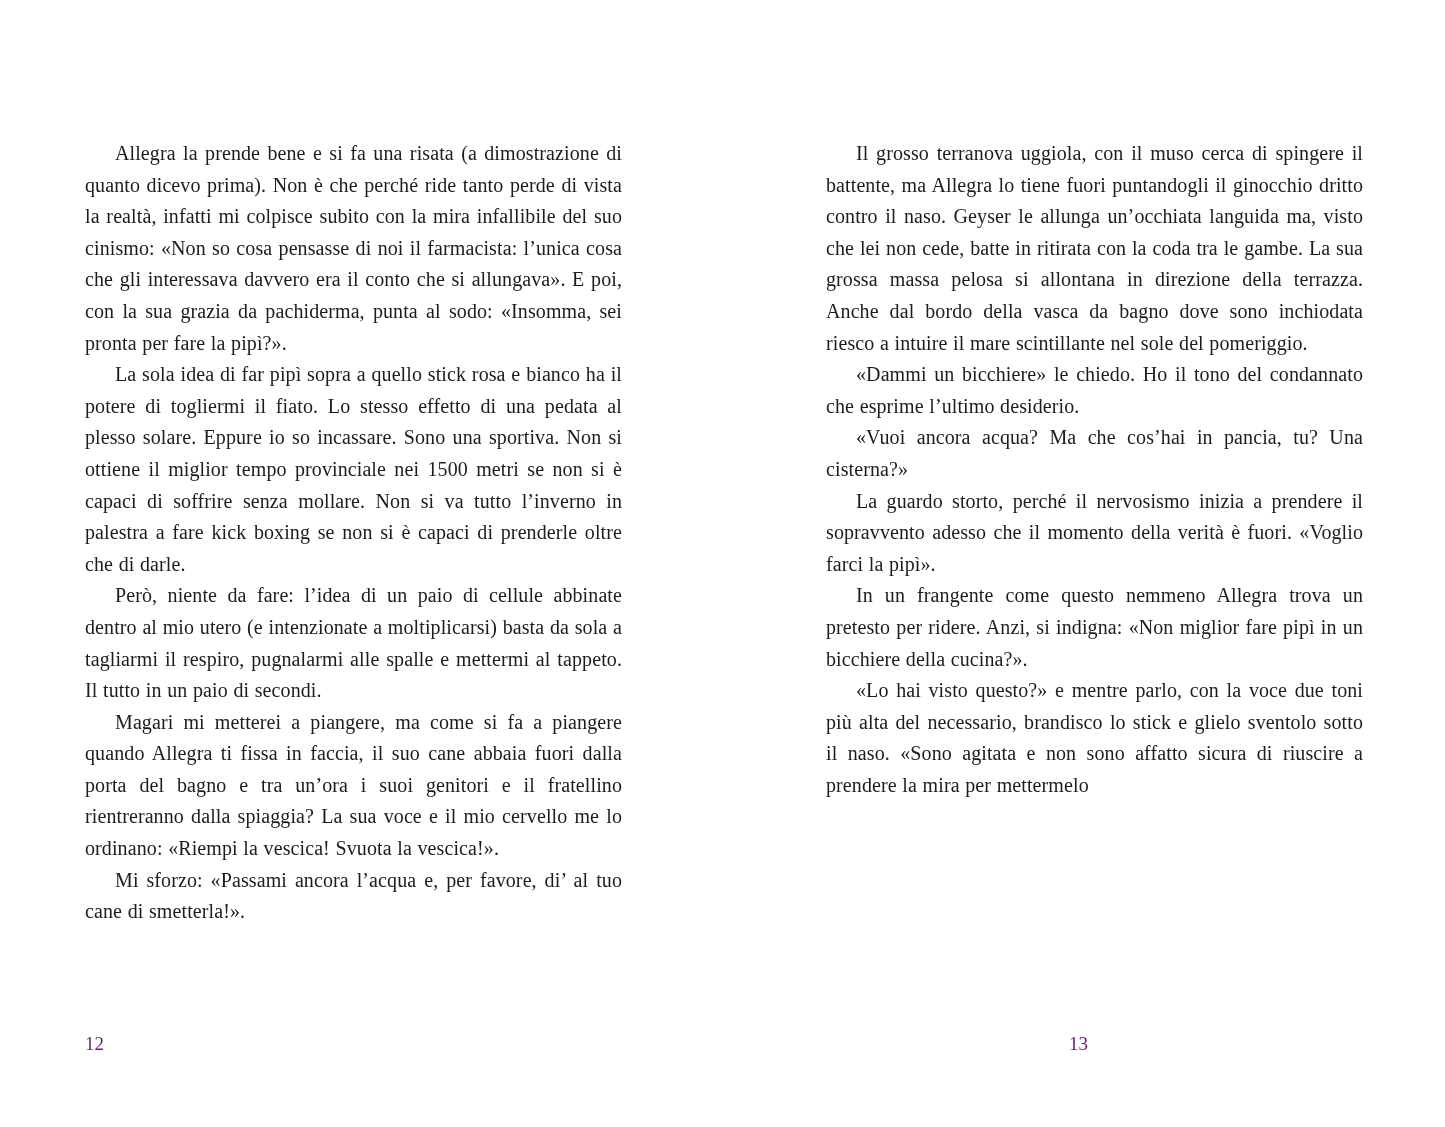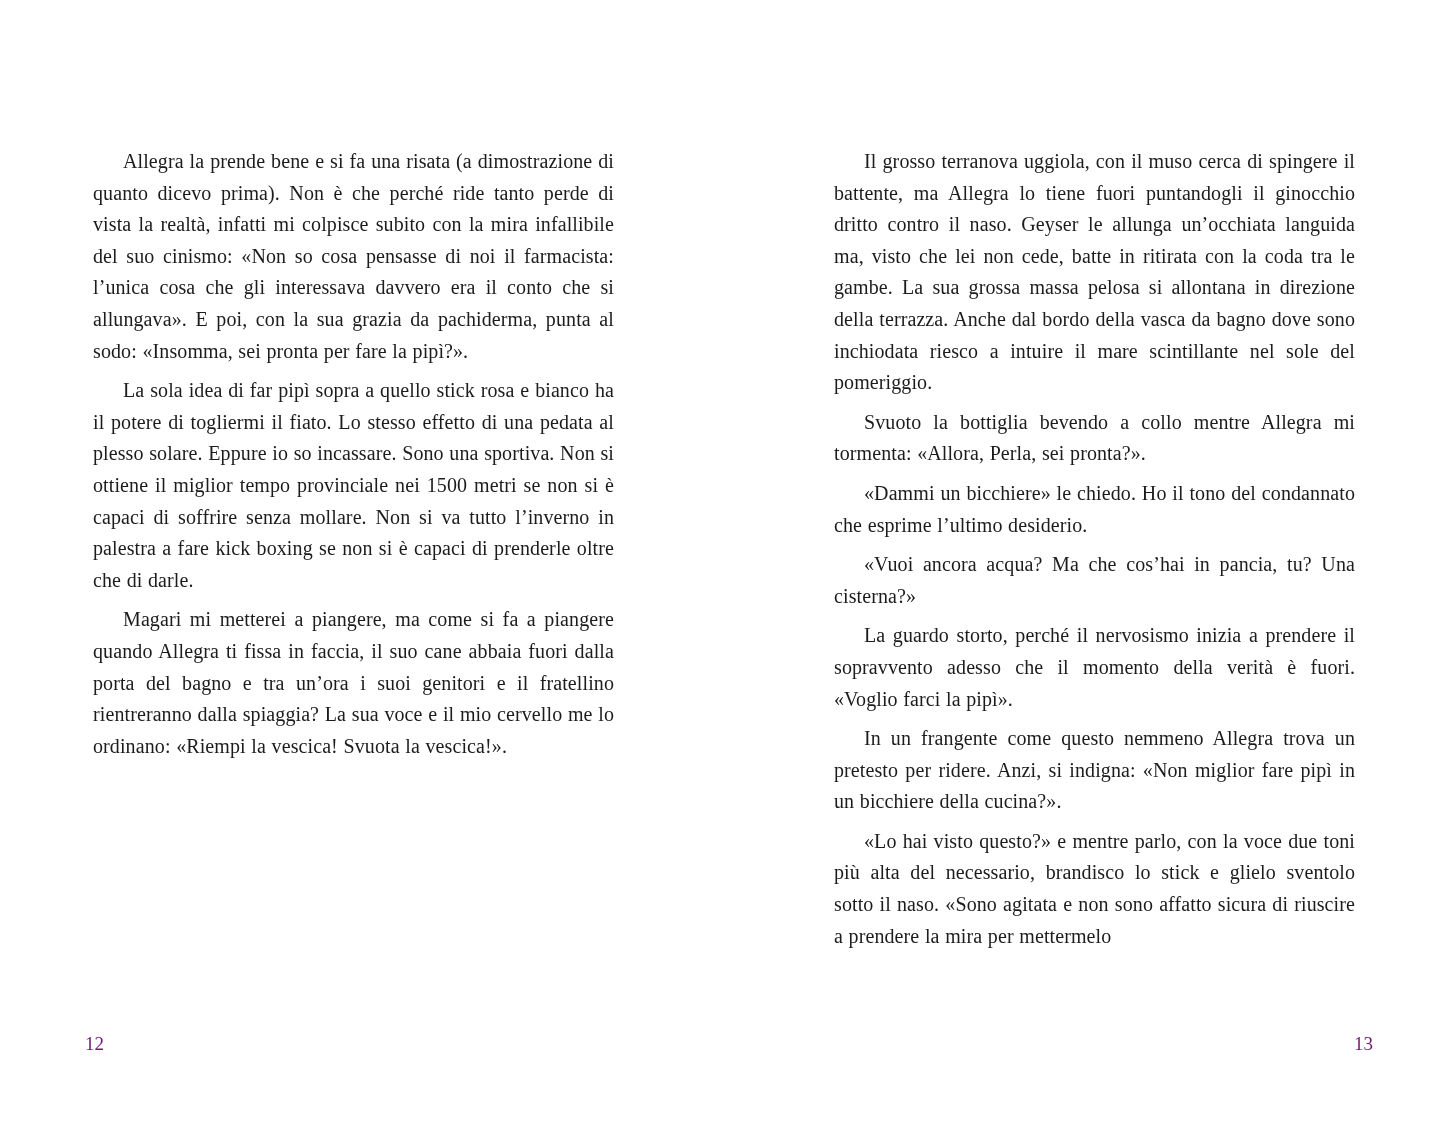--- a/index.html
+++ b/index.html
@@ -17,52 +17,53 @@
     overflow: hidden;
   }
   .page {
     position: absolute;
     top: 138px;
     width: 537px;
   }
   .page-left  { left: 85px; }
   .page-right { left: 826px; }
   .page p {
-    margin: 8px;
+    margin: 0;
     font-size: 20px;
     line-height: 31.6px;
     text-align: justify;
     text-indent: 30px;
     letter-spacing: 0.1px;
     word-spacing: 0.5px;
   }
   .page-number {
     position: absolute;
     top: 1033px;
     font-size: 19px;
     line-height: 22px;
     color: #701a75;
   }
   .page-number-left  { left: 85px; }
-  .page-number-right { left: 836px; width: 537px; text-align: right; }
+  .page-number-right { left: 810px; width: 537px; text-align: center; }
 </style>
 </head>
 <body>
 
 <div class="spread">
 
   <div class="page page-left">
     <p>Allegra la prende bene e si fa una risata (a dimostrazione di quanto dicevo prima). Non è che perché ride tanto perde di vista la realtà, infatti mi colpisce subito con la mira infallibile del suo cinismo: «Non so cosa pensasse di noi il farmacista: l’unica cosa che gli interessava davvero era il conto che si allungava». E poi, con la sua grazia da pachiderma, punta al sodo: «Insomma, sei pronta per fare la pipì?».</p>
     <p>La sola idea di far pipì sopra a quello stick rosa e bianco ha il potere di togliermi il fiato. Lo stesso effetto di una pedata al plesso solare. Eppure io so incassare. Sono una sportiva. Non si ottiene il miglior tempo provinciale nei 1500 metri se non si è capaci di soffrire senza mollare. Non si va tutto l’inverno in palestra a fare kick boxing se non si è capaci di prenderle oltre che di darle.</p>
+    <p>Però, niente da fare: l’idea di un paio di cellule abbinate dentro al mio utero (e intenzionate a moltiplicarsi) basta da sola a tagliarmi il respiro, pugnalarmi alle spalle e mettermi al tappeto. Il tutto in un paio di secondi.</p>
     <p>Magari mi metterei a piangere, ma come si fa a piangere quando Allegra ti fissa in faccia, il suo cane abbaia fuori dalla porta del bagno e tra un’ora i suoi genitori e il fratellino rientreranno dalla spiaggia? La sua voce e il mio cervello me lo ordinano: «Riempi la vescica! Svuota la vescica!».</p>
+    <p>Mi sforzo: «Passami ancora l’acqua e, per favore, di’ al tuo cane di smetterla!».</p>
   </div>
 
   <div class="page page-right">
     <p>Il grosso terranova uggiola, con il muso cerca di spingere il battente, ma Allegra lo tiene fuori puntandogli il ginocchio dritto contro il naso. Geyser le allunga un’occhiata languida ma, visto che lei non cede, batte in ritirata con la coda tra le gambe. La sua grossa massa pelosa si allontana in direzione della terrazza. Anche dal bordo della vasca da bagno dove sono inchiodata riesco a intuire il mare scintillante nel sole del pomeriggio.</p>
-    <p>Svuoto la bottiglia bevendo a collo mentre Allegra mi tormenta: «Allora, Perla, sei pronta?».</p>
     <p>«Dammi un bicchiere» le chiedo. Ho il tono del condannato che esprime l’ultimo desiderio.</p>
     <p>«Vuoi ancora acqua? Ma che cos’hai in pancia, tu? Una cisterna?»</p>
     <p>La guardo storto, perché il nervosismo inizia a prendere il sopravvento adesso che il momento della verità è fuori. «Voglio farci la pipì».</p>
     <p>In un frangente come questo nemmeno Allegra trova un pretesto per ridere. Anzi, si indigna: «Non miglior fare pipì in un bicchiere della cucina?».</p>
     <p>«Lo hai visto questo?» e mentre parlo, con la voce due toni più alta del necessario, brandisco lo stick e glielo sventolo sotto il naso. «Sono agitata e non sono affatto sicura di riuscire a prendere la mira per mettermelo</p>
   </div>
 
   <div class="page-number page-number-left">12</div>
   <div class="page-number page-number-right">13</div>
 

